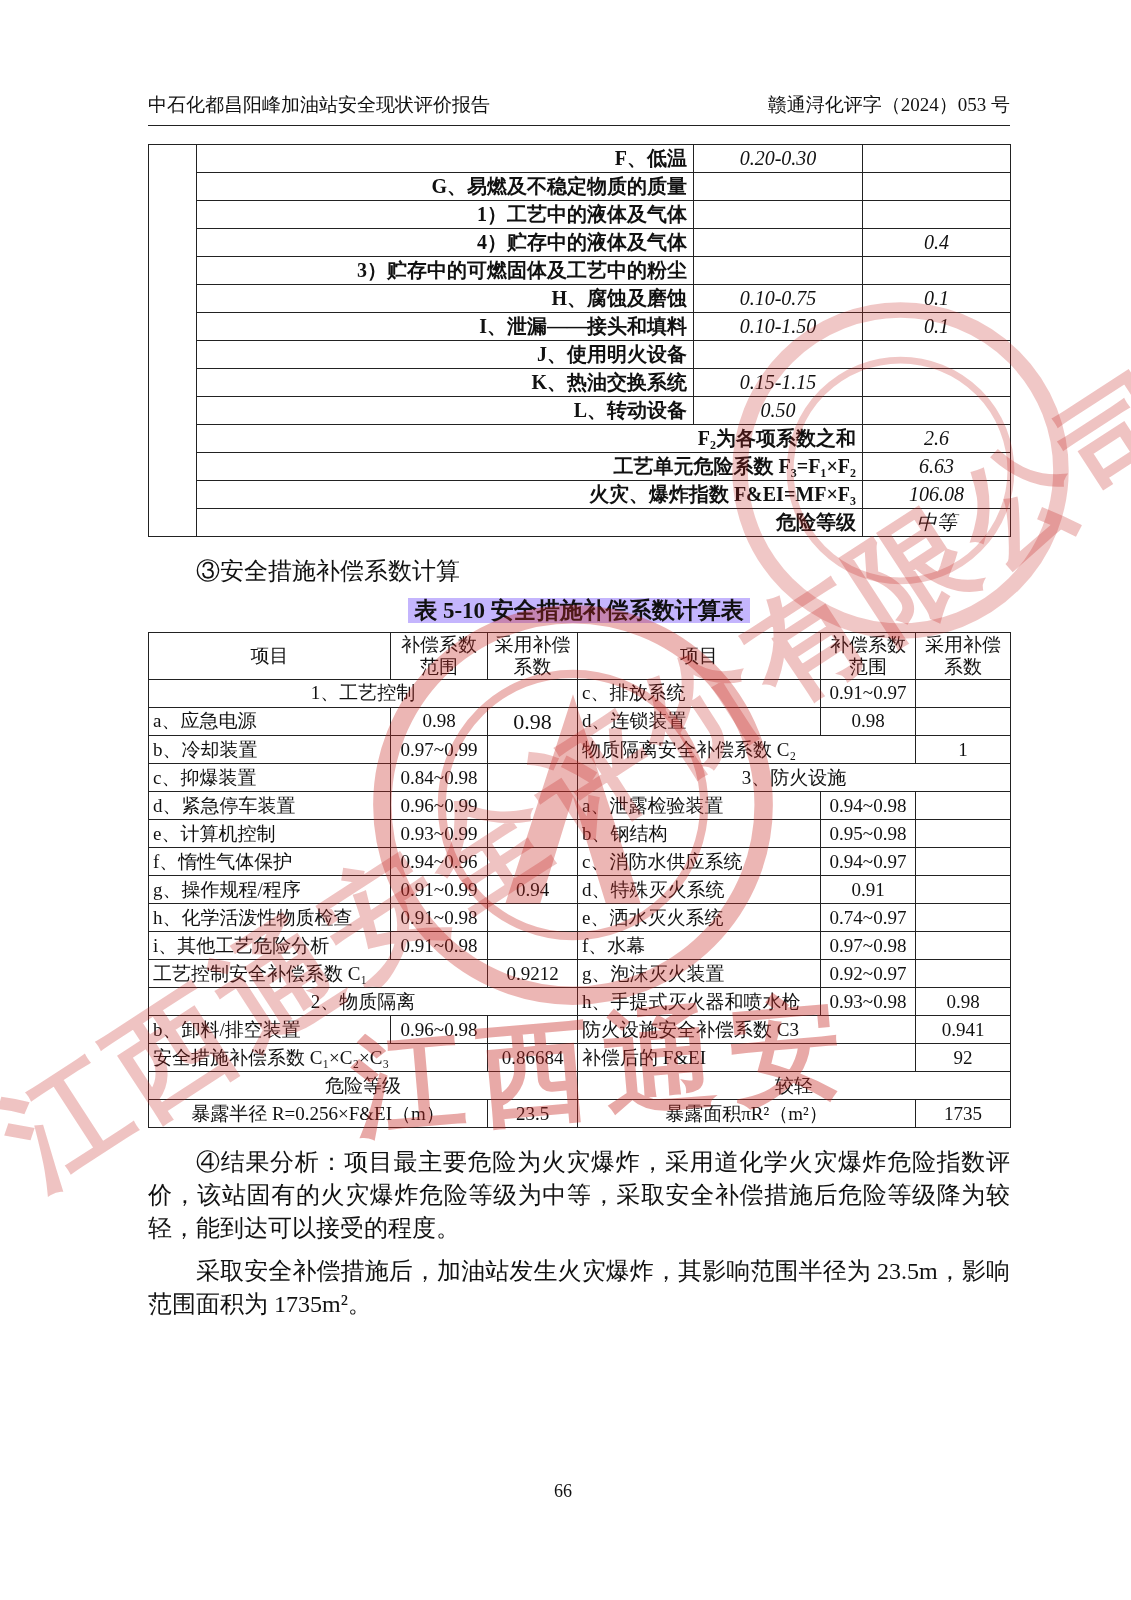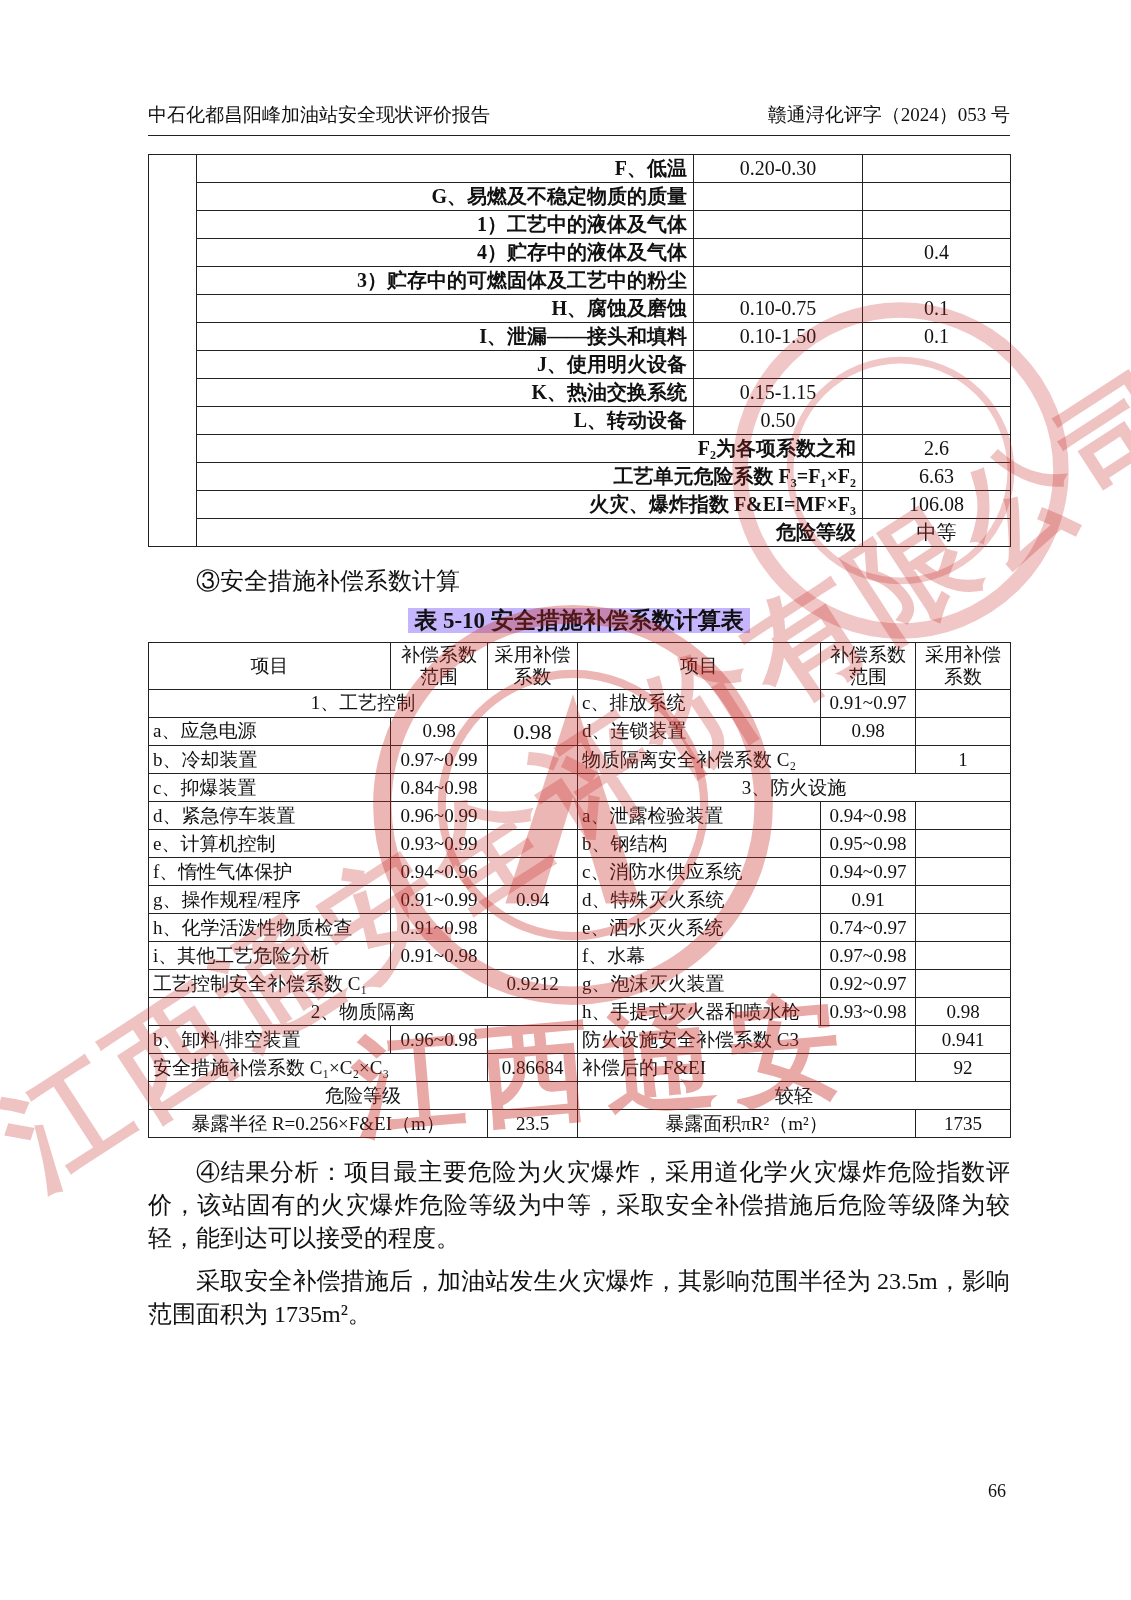--- a/index.html
+++ b/index.html
@@ -2,53 +2,53 @@
 <html><head>
 <meta charset="utf-8">
 <style>
   * { box-sizing: border-box; }
   html, body { margin: 0; padding: 0; background: #fff; }
   .page {
     position: relative; width: 1131px; height: 1600px; background: #fff;
     overflow: hidden; color: #111;
     font-family: "Liberation Serif", "DejaVu Serif", serif;
   }
-  .content { position: absolute; left: 148px; top: 10px; width: 862px; }
+  .content { position: absolute; left: 148px; top: 0; width: 862px; }
 
   .doc-header {
     display: flex; justify-content: space-between; align-items: flex-end;
     padding-top: 92px; padding-bottom: 7px; border-bottom: 1.5px solid #222;
     font-size: 19px;
   }
 
   table { border-collapse: collapse; width: 862px; table-layout: fixed; }
   td { border: 1px solid #222; padding: 1px 6px; height: 28px; font-size: 20px; line-height: 1.15; overflow: hidden; }
 
   .t1 { margin-top: 18px; }
   .t1 .lbl { text-align: right; font-weight: bold; }
-  .t1 .val { text-align: center; }
+  .t1 .val { text-align: center; font-style: italic; }
   .t1 .side { padding: 0; }
 
   .sec-heading { font-size: 24px; margin: 18px 0 8px 48px; }
 
   .tbl-title { text-align: center; font-weight: bold; font-size: 23px; margin: 2px 0 6px; }
   .tbl-title .hl { background: #c4b5fd; padding: 0 6px; }
 
   .t2 td { font-size: 19px; height: 28px; padding: 1px 4px; }
   .t2 .head td { text-align: center; height: 46px; line-height: 1.15; }
   .t2 .sec { text-align: center; }
   .t2 .lbl { text-align: left; }
   .t2 .val { text-align: center; }
   .t2 .ctr { text-align: center; }
   .t2 .big { font-size: 22px; }
 
   .paras { margin-top: 18px; font-size: 24px; line-height: 33px; text-align: justify; }
   .paras p { margin: 0 0 10px; text-indent: 2em; }
 
-  .page-number { position: absolute; left: 144px; width: 862px; bottom: 98px; text-align: right; font-size: 18px; }
+  .page-number { position: absolute; left: 132px; width: 862px; bottom: 98px; text-align: center; font-size: 18px; }
 
   .watermark { position: absolute; inset: 0; pointer-events: none; z-index: 10; }
   .seal { position: absolute; color: rgba(198, 40, 35, 0.34); }
   .seal-main { left: 368px; top: 600px; width: 410px; height: 410px; }
   .seal-top  { left: 728px; top: 298px; width: 345px; height: 345px; color: rgba(198, 40, 35, 0.26); }
   .wm-diagonal {
     position: absolute; left: 18px; top: 1075px; width: 1520px;
     font-size: 118px; font-weight: bold; letter-spacing: 8px; white-space: nowrap;
     font-family: "Liberation Sans", "DejaVu Sans", sans-serif;
     transform: rotate(-33deg); transform-origin: 0 50%;

